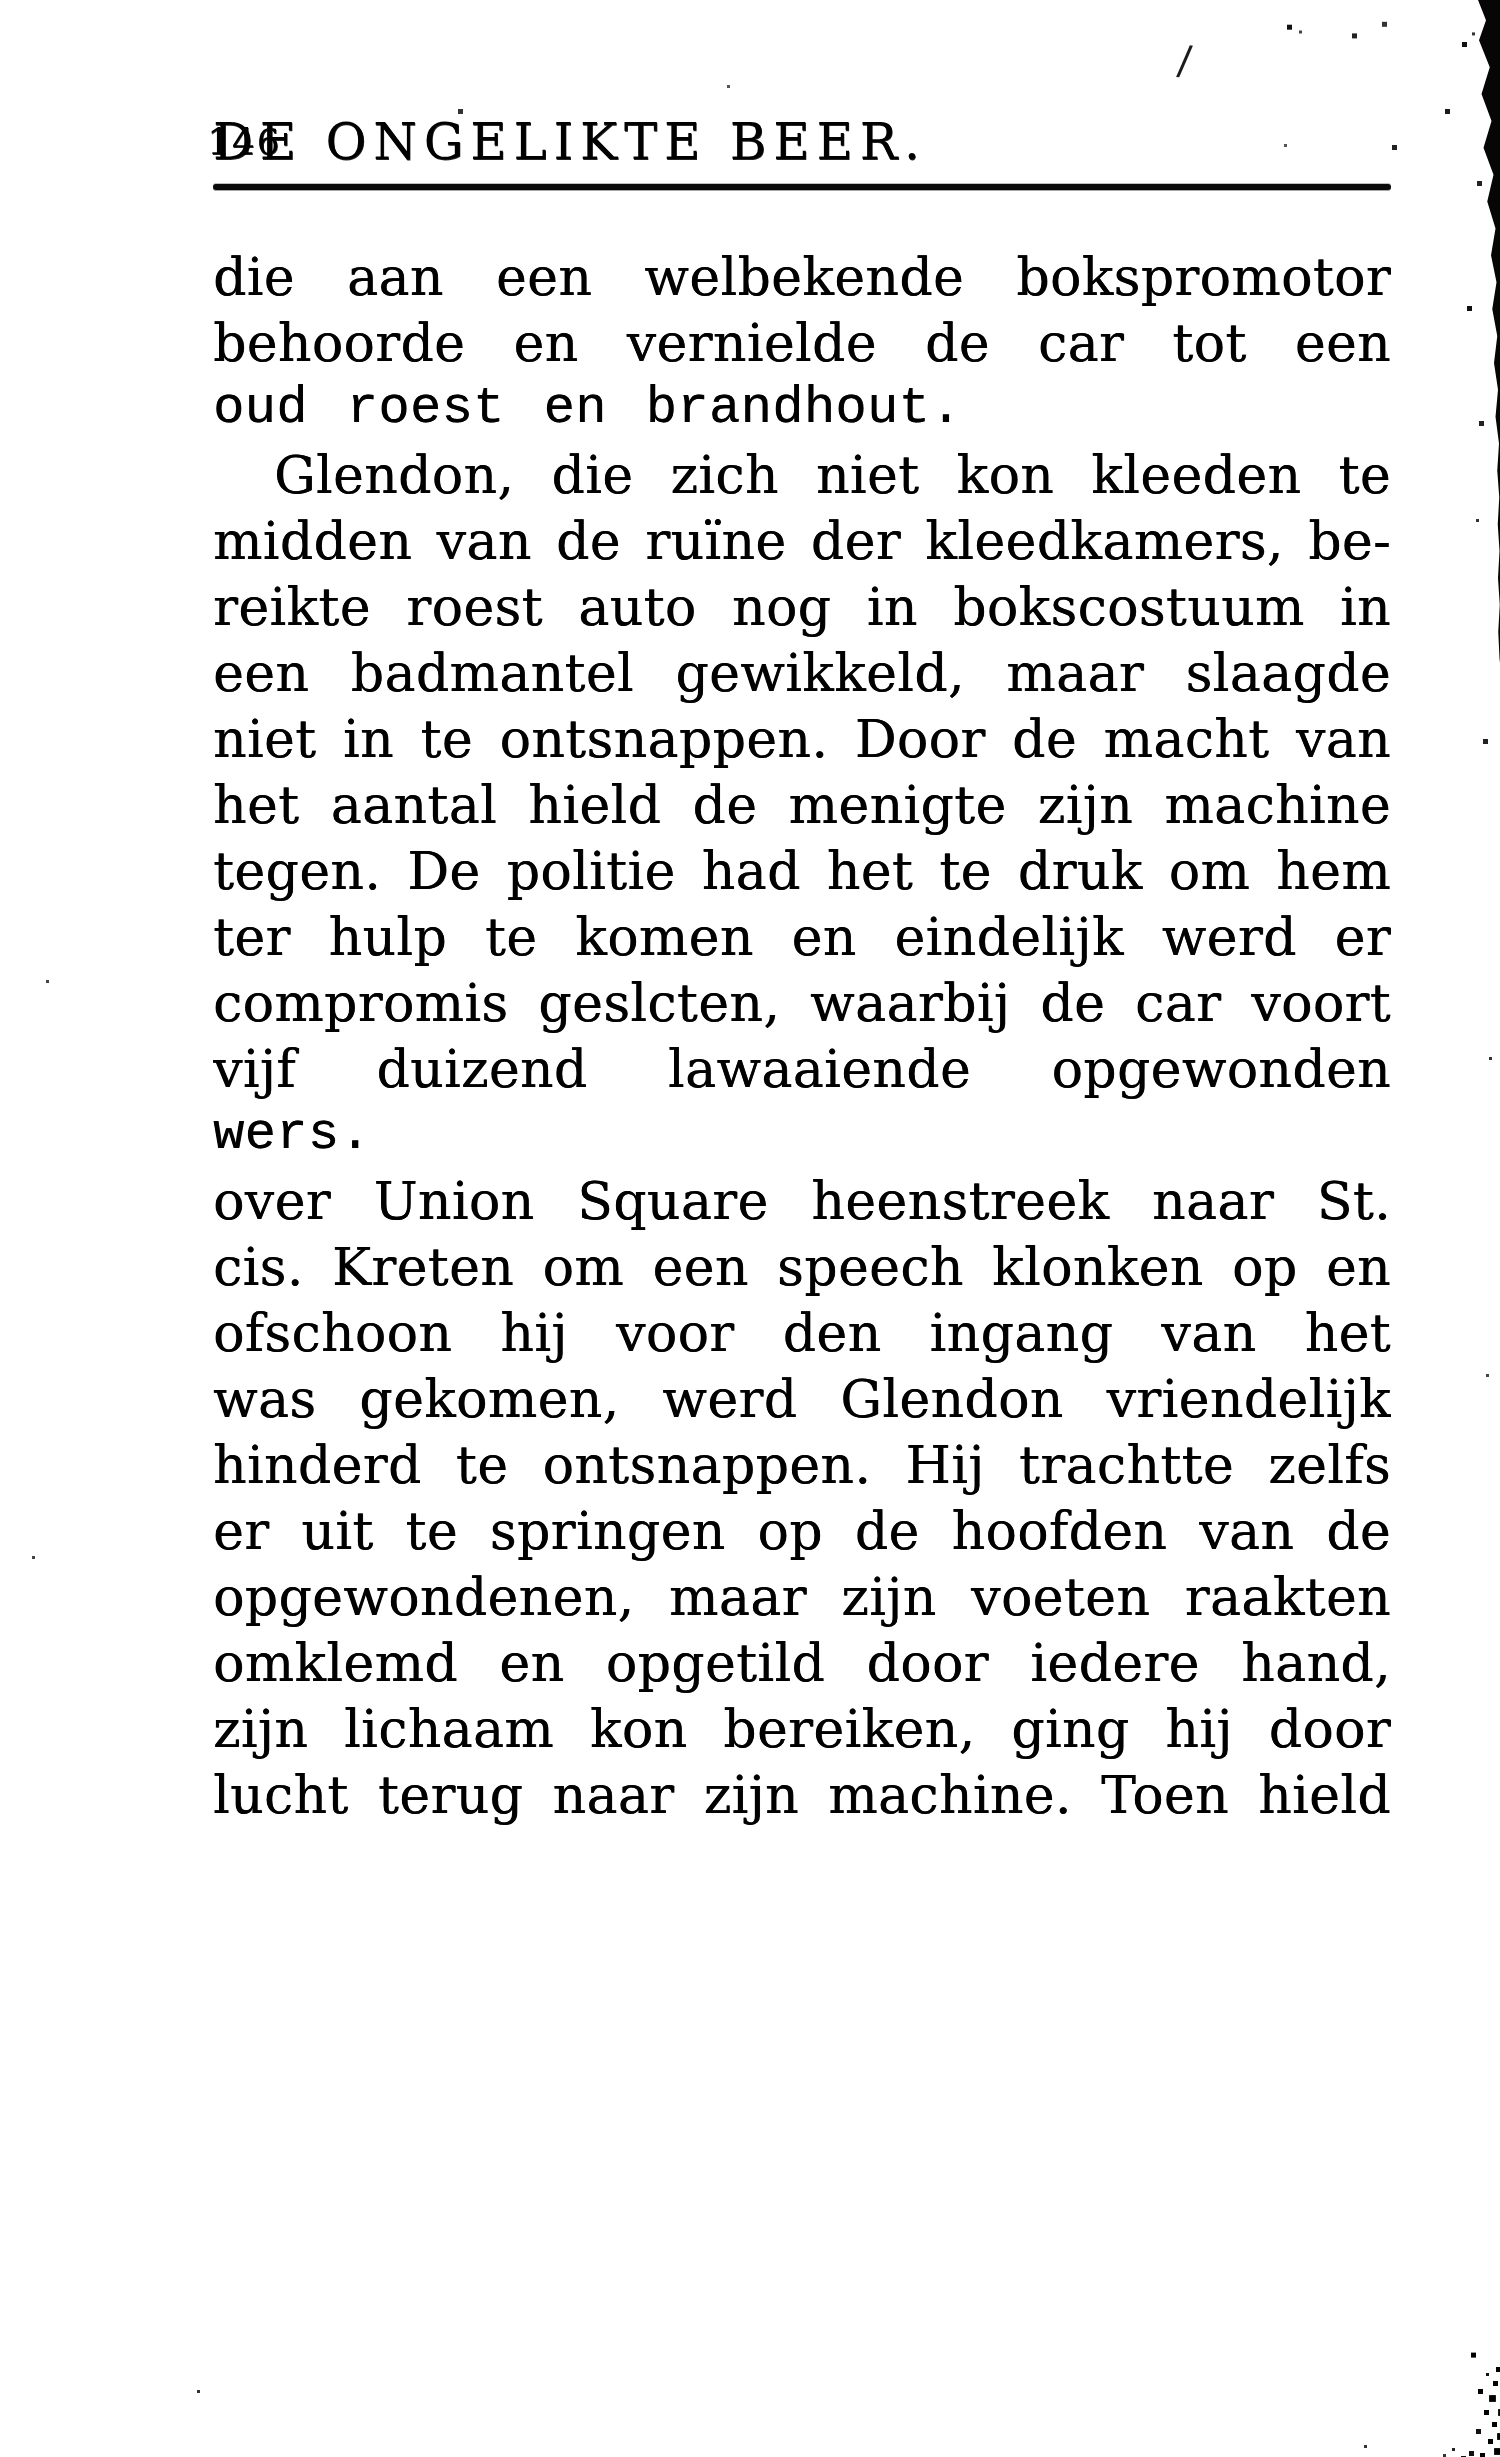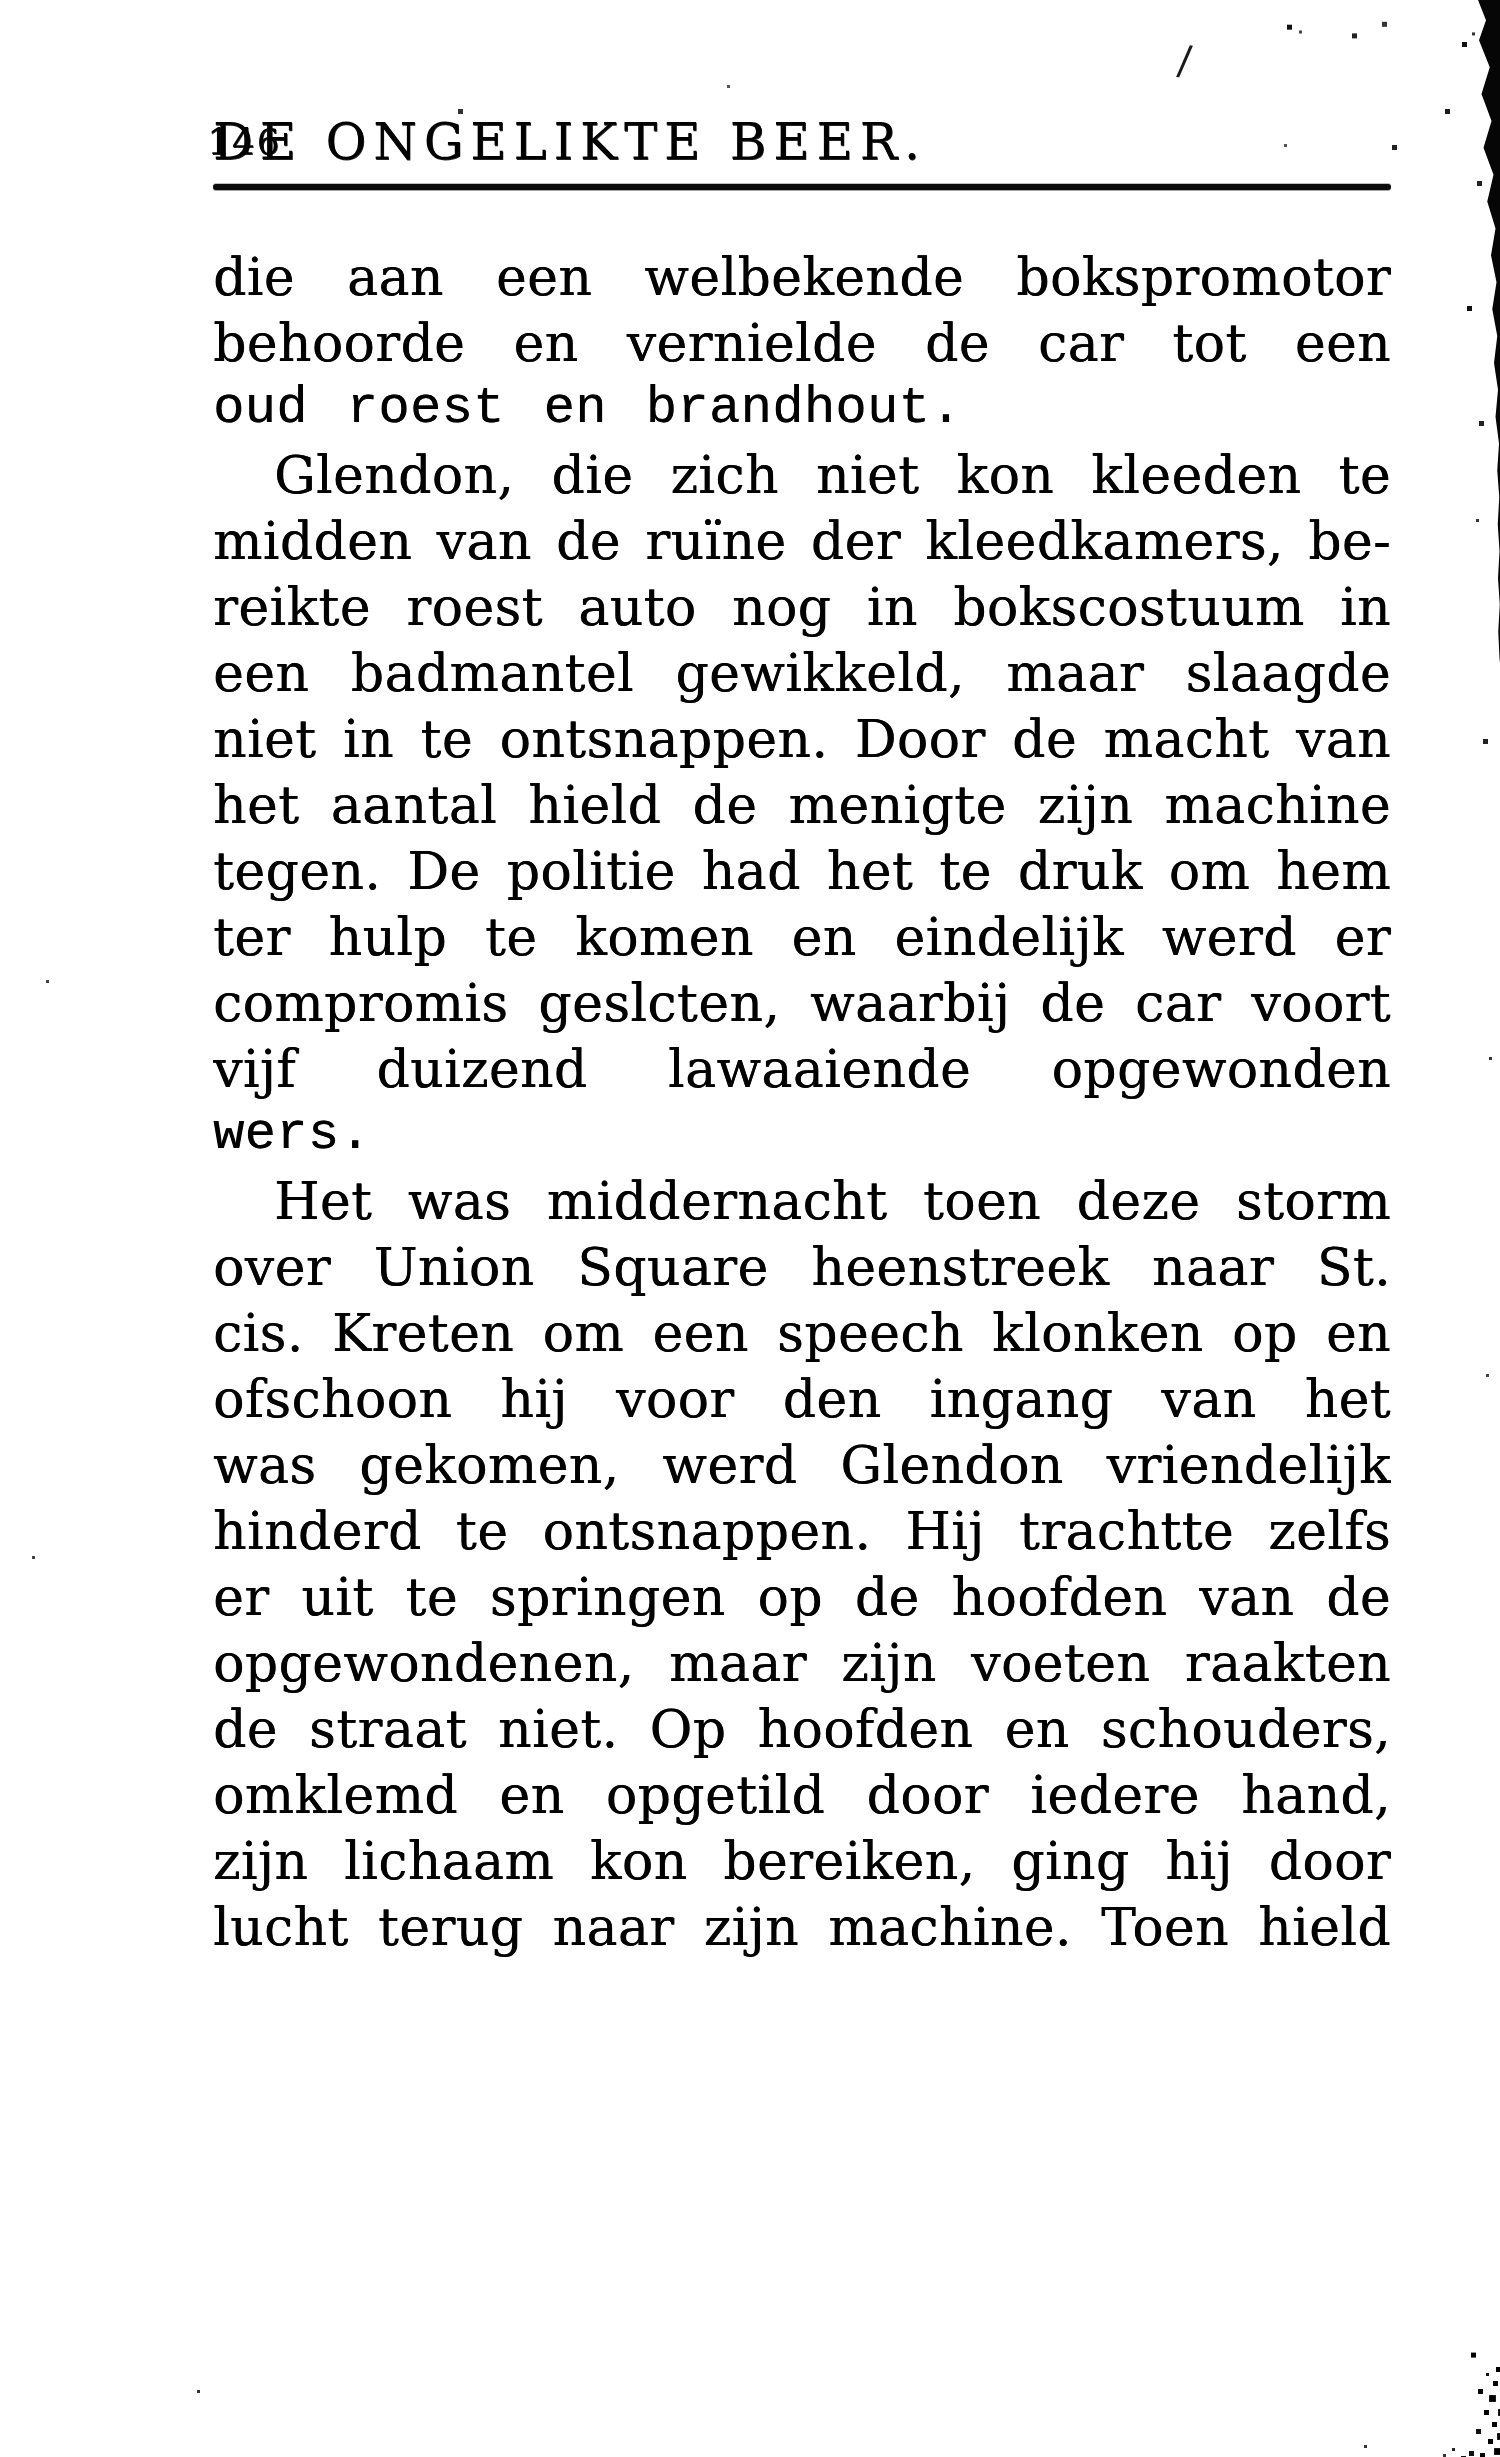--- a/index.html
+++ b/index.html
@@ -91,29 +91,27 @@
       <div class="text-line">midden van de ruïne der kleedkamers, be-</div>
       <div class="text-line">reikte roest auto nog in bokscostuum in</div>
       <div class="text-line">een badmantel gewikkeld, maar slaagde er</div>
       <div class="text-line">niet in te ontsnappen. Door de macht van</div>
       <div class="text-line">het aantal hield de menigte zijn machine</div>
       <div class="text-line">tegen. De politie had het te druk om hem</div>
       <div class="text-line">ter hulp te komen en eindelijk werd er een</div>
       <div class="text-line">compromis geslcten, waarbij de car voort</div>
       <div class="text-line">vijf duizend lawaaiende opgewonden schreeu-</div>
       <div class="text-line para-end">wers.</div>
-      <div class="text-line para-start">Het was middernacht toen deze storm</div>
       <div class="text-line">over Union Square heenstreek naar St. Fran-</div>
       <div class="text-line">cis. Kreten om een speech klonken op en</div>
       <div class="text-line">ofschoon hij voor den ingang van het hôtel</div>
       <div class="text-line">was gekomen, werd Glendon vriendelijk ver-</div>
       <div class="text-line">hinderd te ontsnappen. Hij trachtte zelfs</div>
       <div class="text-line">er uit te springen op de hoofden van de</div>
       <div class="text-line">opgewondenen, maar zijn voeten raakten</div>
-      <div class="text-line">de straat niet. Op hoofden en schouders,</div>
       <div class="text-line">omklemd en opgetild door iedere hand, die</div>
       <div class="text-line">zijn lichaam kon bereiken, ging hij door de</div>
       <div class="text-line">lucht terug naar zijn machine. Toen hield</div>
     </div>
 
   <span class="slash-mark">/</span>
 
   <div class="edge-noise-top"></div>
   <div class="speck specks-top-right"></div>
   <div class="speck specks-bottom-right"></div>

